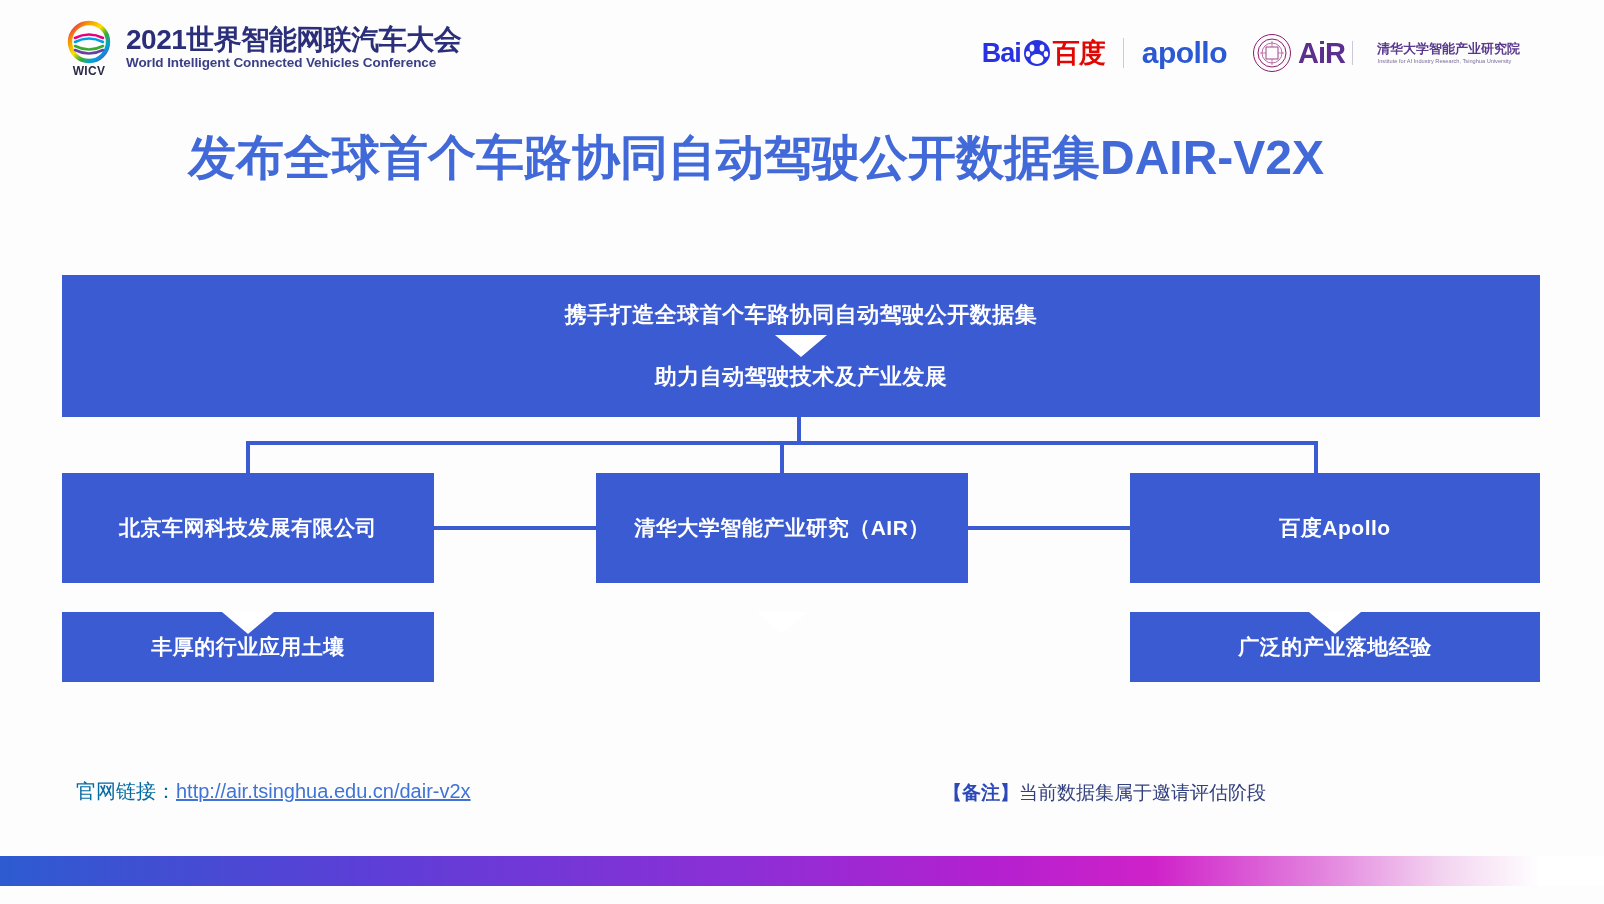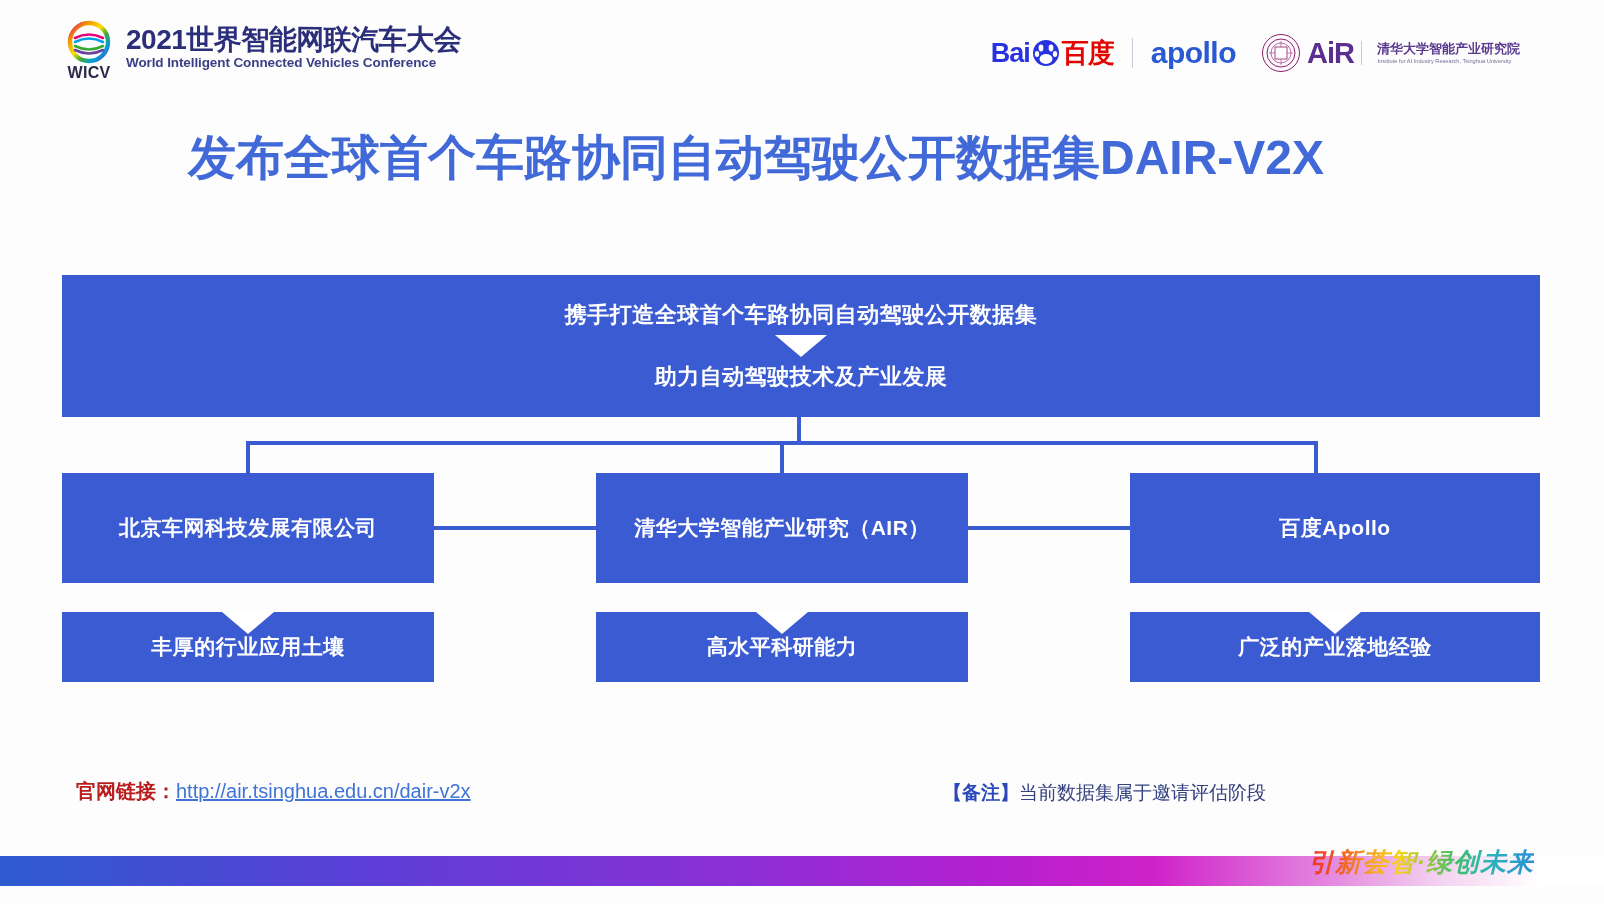--- a/index.html
+++ b/index.html
@@ -39,21 +39,21 @@
   #wicv-ring {
     position: absolute;
     left: 5px; top: 0;
     width: 44px; height: 44px;
   }
   #wicv-word {
     position: absolute;
     left: 0; top: 44px;
     width: 54px;
     text-align: center;
-    font-size: 16px;
+    font-size: 12px;
     font-weight: bold;
     color: #2a2a4a;
     letter-spacing: 0.3px;
   }
   #wicv-text {
     display: flex;
     flex-direction: column;
     justify-content: center;
     margin-top: -2px;
   }
@@ -126,21 +126,21 @@
     font-weight: bold;
     color: #5c2f8f;
     letter-spacing: -1px;
     line-height: 1;
   }
   .air-tsinghua {
     display: flex;
     flex-direction: column;
     justify-content: center;
     border-left: 1px solid #cfc6da;
-    padding-left: 15px;
+    padding-left: 24px;
   }
   .air-cn {
     font-size: 13px;
     font-weight: bold;
     color: #5a3a8f;
     white-space: nowrap;
     line-height: 1.25;
   }
   .air-en {
     font-size: 6px;
@@ -249,22 +249,22 @@
   #conn-link-2  { left: 968px;  top: 526px; width: 162px; height: 4px; }
 
   
   #footer-link {
     position: absolute;
     left: 76px; top: 778px;
     font-size: 20px;
     white-space: nowrap;
   }
   #footer-link-label {
-    font-weight: bold;
-    color: #b91c1c;
+    font-weight: normal;
+    color: #0369a1;
   }
   #footer-link-url {
     color: #3f74d6;
     text-decoration: underline;
   }
   #footer-note {
     position: absolute;
     left: 943px; top: 780px;
     font-size: 19px;
     white-space: nowrap;
@@ -422,29 +422,27 @@
       <div>
         <div>百度Apollo</div>
       </div>
     </div>
 
     <div class="leaf-notch" id="notch-1"></div>
     <div class="leaf-notch" id="notch-2"></div>
     <div class="leaf-notch" id="notch-3"></div>
 
     <div class="node leaf-node" id="leaf-1">丰厚的行业应用土壤</div>
-    <div class="node leaf-node" id="leaf-2">高水平科研能力</div>
     <div class="node leaf-node" id="leaf-3">广泛的产业落地经验</div>
 
   </div>
 
   <div id="footer-link">
     <span id="footer-link-label">官网链接：</span><a id="footer-link-url" href="#">http://air.tsinghua.edu.cn/dair-v2x</a>
   </div>
 
   <div id="footer-note">
     <span id="footer-note-label">【备注】</span><span id="footer-note-text">当前数据集属于邀请评估阶段</span>
   </div>
 
   <div id="bottom-bar"></div>
-  <div id="tagline">引新荟智·绿创未来</div>
 
 </div>
 
 </body></html>

